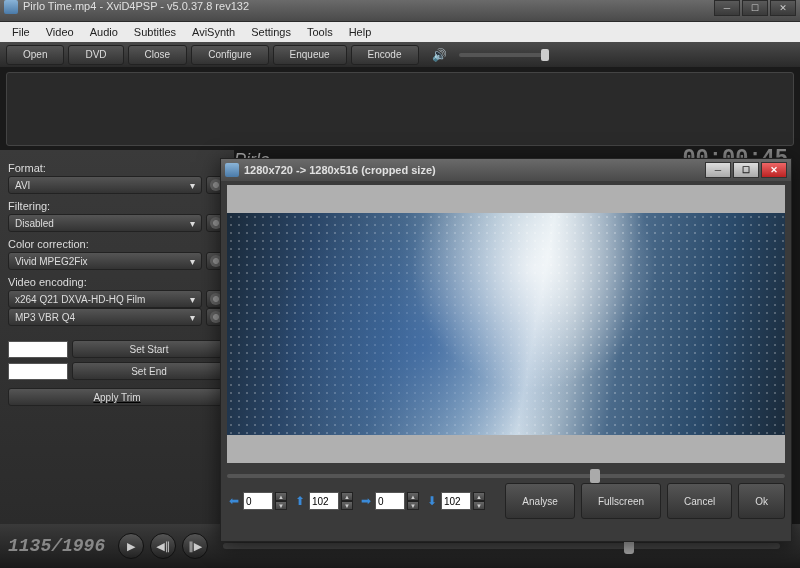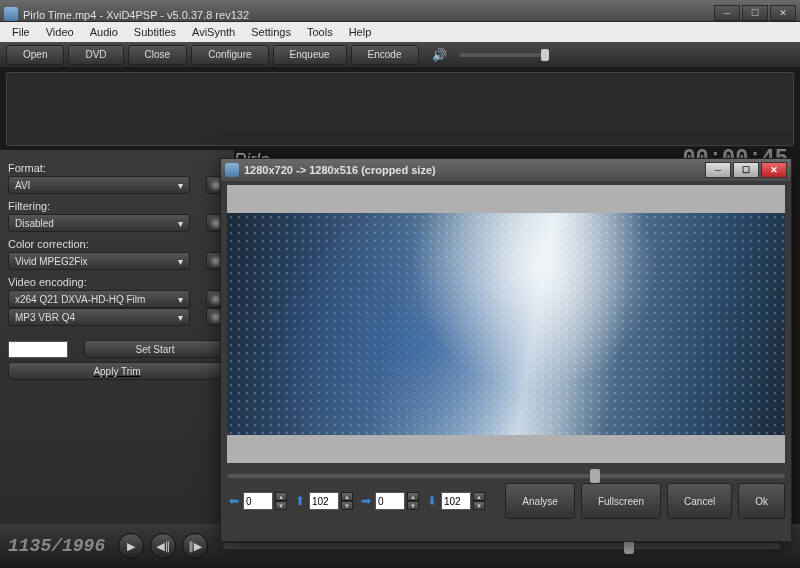--- a/index.html
+++ b/index.html
@@ -1,19 +1,19 @@
 <!DOCTYPE html>
 <html><head>
 <meta charset="utf-8">
 <style>
 * { margin: 0; padding: 0; box-sizing: border-box; font-family: Tahoma, sans-serif; }
 body { width: 800px; height: 568px; background: #1a1a1a; overflow: hidden; position: relative; }
 
 
-.titlebar { height: 22px; background: linear-gradient(#6a6a6a, #4a4a4a); display: flex; align-items: flex-end; padding: 0 4px; color: #e0e0e0; font-size: 11px; border-bottom: 1px solid #2a2a2a; }
+.titlebar { height: 22px; background: linear-gradient(#6a6a6a, #4a4a4a); display: flex; align-items: flex-start; padding: 0 4px; color: #e0e0e0; font-size: 11px; border-bottom: 1px solid #2a2a2a; }
 .titlebar .icon { width: 14px; height: 14px; background: linear-gradient(#8ab4d8, #4a7aa8); border-radius: 2px; margin-right: 5px; }
 .titlebar .spacer { flex: 1; }
 .titlebar .winbtn { width: 26px; height: 16px; margin-left: 2px; background: linear-gradient(#5a5a5a, #3a3a3a); border: 1px solid #2a2a2a; display: flex; align-items: center; justify-content: center; color: #ccc; font-size: 9px; cursor: pointer; }
 
 
 .menubar { height: 20px; background: #ebebeb; display: flex; align-items: center; padding: 0 4px; font-size: 11px; color: #222; }
 .menubar .mitem { padding: 2px 8px; cursor: pointer; }
 
 
 .toolbar { height: 26px; background: linear-gradient(#4a4a4a, #2a2a2a); display: flex; align-items: center; padding: 0 6px; gap: 4px; border-bottom: 1px solid #1a1a1a; }
@@ -22,27 +22,27 @@
 .volslider .thumb { position: absolute; right: 0; top: -4px; width: 8px; height: 12px; background: #ccc; border-radius: 2px; }
 .volicon { color: #ccc; font-size: 12px; margin-left: 10px; }
 
 
 .previewstrip { height: 74px; background: #2a2a2a; border: 1px solid #444; margin: 4px 6px; border-radius: 3px; }
 
 
 .main { display: flex; height: 400px; }
 .sidebar { width: 234px; padding: 6px 8px; background: linear-gradient(#3a3a3a, #2a2a2a); }
 .slabel { color: #ddd; font-size: 11px; margin-top: 6px; margin-bottom: 2px; }
-.srow { display: flex; align-items: center; gap: 16px; }
+.srow { display: flex; align-items: center; gap: 4px; }
 .sselect { flex: 1; height: 18px; background: linear-gradient(#555, #333); border: 1px solid #222; border-radius: 3px; color: #ddd; font-size: 10px; padding: 0 6px; display: flex; align-items: center; justify-content: space-between; cursor: pointer; }
 .gearbtn { width: 20px; height: 18px; background: linear-gradient(#555, #333); border: 1px solid #222; border-radius: 3px; display: flex; align-items: center; justify-content: center; cursor: pointer; }
 .gear { width: 12px; height: 12px; border-radius: 50%; background: radial-gradient(#999 30%, #666 40%); }
 .sinput { width: 60px; height: 17px; background: #fff; border: 1px solid #555; font-size: 10px; }
 .sidebtn { flex: 1; height: 18px; background: linear-gradient(#555, #333); border: 1px solid #222; border-radius: 3px; color: #ddd; font-size: 10px; display: flex; align-items: center; justify-content: center; cursor: pointer; }
-.applyrow { margin-top: 0; text-decoration: underline; }
+.applyrow { margin-top: 8px; text-decoration: underline; }
 
 
 .content { flex: 1; position: relative; background: #1a1a1a; }
 .bgvideo { position: absolute; inset: 10px 10px 10px 0; background: linear-gradient(135deg, #2a4668 0%, #3a5678 20%, #6a8aa8 40%, #aababc 55%, #4a6a8a 70%, #2a3a4a 100%); overflow: hidden; }
 .bgvideo::before { content: ""; position: absolute; inset: 0; background: radial-gradient(ellipse at 60% 30%, rgba(255,255,255,0.5), transparent 50%); }
 .contenttitle { position: absolute; top: 0; left: 0; color: #aaa; font-size: 18px; font-style: italic; }
 .timecode { position: absolute; top: -4px; right: 12px; color: #888; font-size: 22px; font-family: 'Courier New', monospace; font-weight: bold; }
 
 
 .bottombar { position: absolute; bottom: 0; left: 0; right: 0; height: 44px; background: linear-gradient(#3a3a3a, #1a1a1a); display: flex; align-items: center; padding: 0 8px; }
@@ -172,20 +172,24 @@
           <div class="gear"></div>
         </div>
     </div>
 
     <div style="height:14px"></div>
     <div class="srow">
         <input class="sinput" style="">
         <div class="sidebtn">Set Start</div>
       </div>
     <div style="height:4px"></div>
+    <div class="srow">
+        <input class="sinput" style="">
+        <div class="sidebtn">Set End</div>
+      </div>
     <div class="srow applyrow">
         <div class="sidebtn" style="flex:0 0 100%;">Apply Trim</div>
       </div>
   </div>
 
   <div class="content">
     <div class="contenttitle">Pirlo</div>
     <div class="timecode">00:00:45</div>
     <div class="bgvideo"></div>
   </div>

